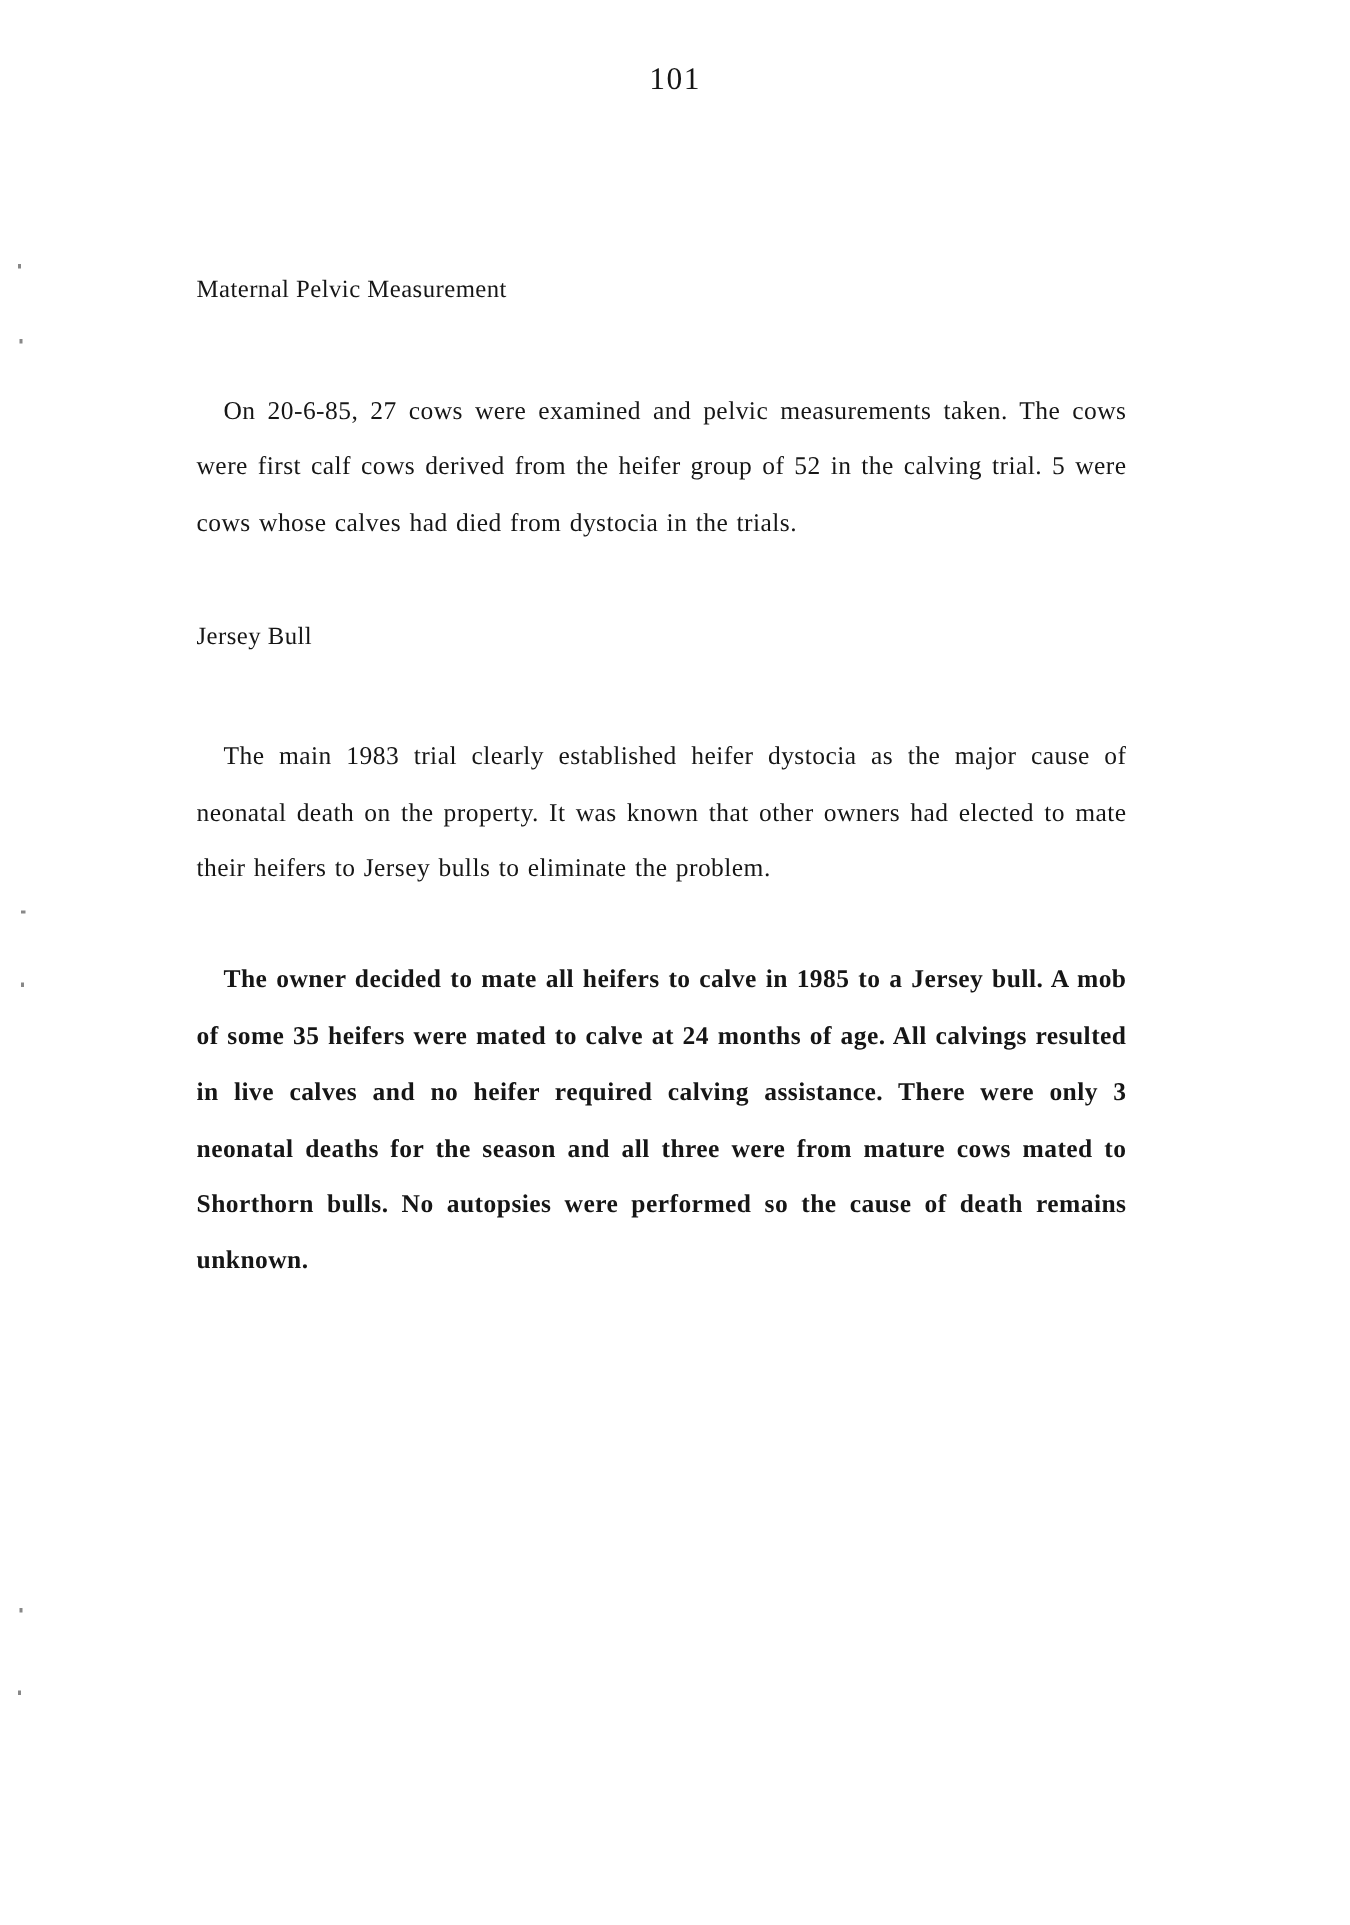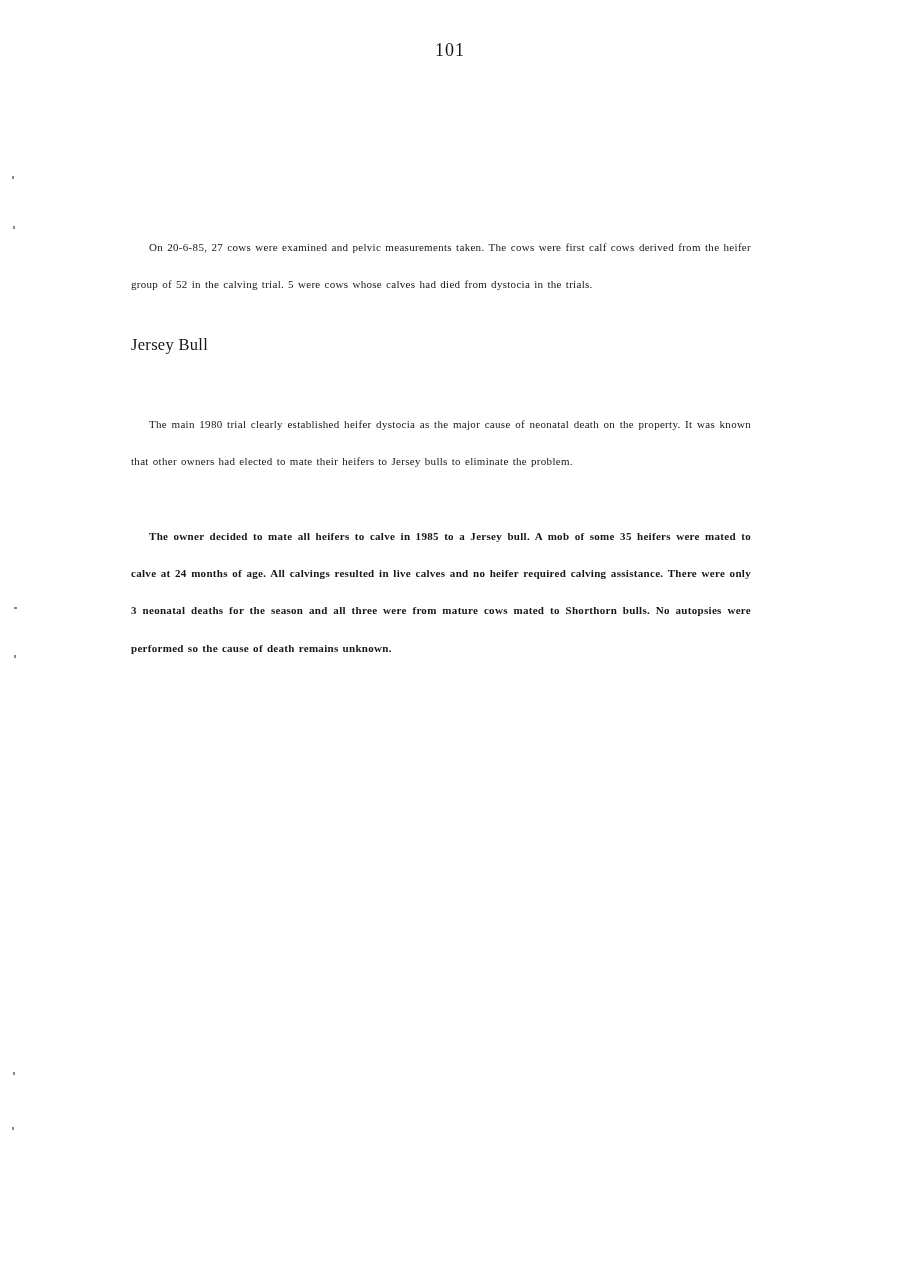--- a/index.html
+++ b/index.html
@@ -14,72 +14,73 @@
       overflow: hidden;
       font-family: "Liberation Serif", "DejaVu Serif", serif;
       color: #161616;
     }
     .page-number {
       position: absolute;
       top: 40px;
       left: 0;
       width: 900px;
       text-align: center;
-      font-size: 18px;
+      font-size: 21px;
       letter-spacing: 1px;
     }
     .content {
       position: absolute;
       left: 131px;
       top: 180px;
       width: 620px;
     }
     .heading {
       font-size: 16.5px;
       line-height: 26px;
       margin: 0;
       font-weight: normal;
       letter-spacing: 0.3px;
     }
     .para {
-      font-size: 11px;
+      font-size: 17px;
       line-height: 37.4px;
       text-align: justify;
       text-align-last: left;
       text-indent: 18px;
       margin: 0;
       letter-spacing: 0.3px;
       word-spacing: 1px;
     }
     .sec1-heading { margin-top: 0; }
     .sec1-p1 { margin-top: 49px; }
     .sec1-p2 { margin-top: 37px; }
-    .sec2-heading { margin-top: 28px; }
+    .sec2-heading { margin-top: 44px; }
     .sec2-p1 { margin-top: 48px; }
     .sec2-p2 { margin-top: 37px; font-weight: bold; }
     .speck {
       position: absolute;
       width: 2px;
       height: 3px;
       background: #888;
     }
   </style>
 </head>
 <body>
 
 <div class="page-number">101</div>
 
 <div class="content">
   <section>
+    <h2 class="heading sec1-heading">Maternal Pelvic Measurement</h2>
     <p class="para sec1-p1">On 20-6-85, 27 cows were examined and pelvic measurements taken. The cows were first calf cows derived from the heifer group of 52 in the calving trial. 5 were cows whose calves had died from dystocia in the trials.</p>
   </section>
 
   <section>
     <h2 class="heading sec2-heading">Jersey Bull</h2>
-    <p class="para sec2-p1">The main 1980 trial clearly established heifer dystocia as the major cause of neonatal death on the property. It was known that other owners had elected to mate their heifers to Jersey bulls to eliminate the problem.</p>
+    <p class="para sec2-p1">The main 1983 trial clearly established heifer dystocia as the major cause of neonatal death on the property. It was known that other owners had elected to mate their heifers to Jersey bulls to eliminate the problem.</p>
     <p class="para sec2-p2">The owner decided to mate all heifers to calve in 1985 to a Jersey bull. A mob of some 35 heifers were mated to calve at 24 months of age. All calvings resulted in live calves and no heifer required calving assistance. There were only 3 neonatal deaths for the season and all three were from mature cows mated to Shorthorn bulls. No autopsies were performed so the cause of death remains unknown.</p>
   </section>
 </div>
 
 <div class="speck" style="left:12px; top:176px;"></div>
 <div class="speck" style="left:13px; top:226px;"></div>
 <div class="speck" style="left:14px; top:607px; width:3px; height:2px;"></div>
 <div class="speck" style="left:14px; top:655px;"></div>
 <div class="speck" style="left:13px; top:1072px;"></div>
 <div class="speck" style="left:12px; top:1127px;"></div>

